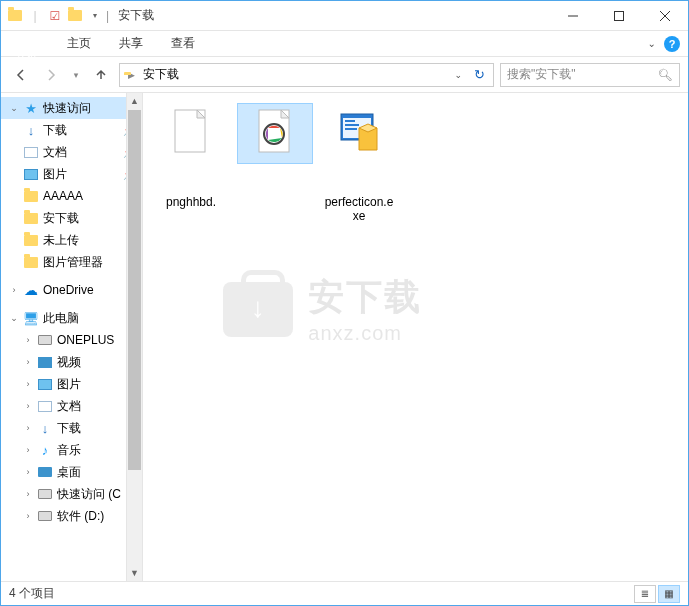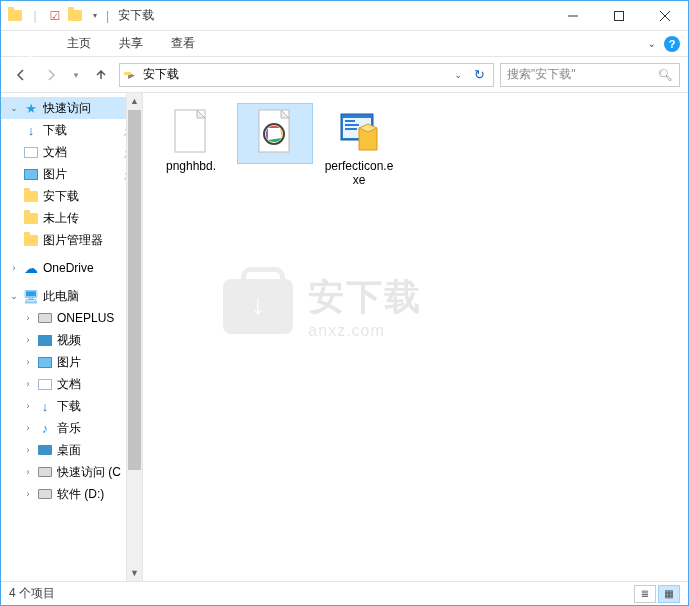--- a/index.html
+++ b/index.html
@@ -41,32 +41,32 @@
 .tree-item .label { white-space: nowrap; overflow: hidden; }
 .tree-item .pin { margin-left: auto; margin-right: 6px; color: #6b6b6b; font-size: 10px; }
 .tree-item.sub { padding-left: 22px; }
 .tree-spacer { height: 6px; }
 .fake-scrollbar { position: absolute; right: 0; top: 0; width: 16px; height: 100%; background: #f0f0f0; border-left: 1px solid #e5e5e5; display:flex; flex-direction:column; }
 .fake-scrollbar .arr { height: 16px; display:flex; align-items:center; justify-content:center; color:#666; font-size:9px; }
 .fake-scrollbar .thumb { background:#c2c2c2; margin:1px; height:360px; }
 
 .content { flex: 1; position: relative; }
 .items { display: flex; padding: 10px; gap: 8px; align-items: flex-start; }
-.fitem { width: 76px; display: flex; flex-direction: column; align-items: center; padding: 4px 2px; border: 1px solid transparent; text-align: center; }
+.fitem { width: 76px; display: flex; flex-direction: column; align-items: center; padding: 4px 2px; border: 1px solid transparent; text-align: center; gap: 36px; }
 .fitem.selected { background: #cce8ff; border: 1px solid #99d1ff; }
 .fitem .icon { width: 48px; height: 48px; display: flex; align-items: center; justify-content: center; margin-bottom: 3px; }
 .fitem .fname { line-height: 14px; word-break: break-all; }
 
 .watermark { position: absolute; top: 180px; left: 80px; opacity: 0.18; pointer-events: none; }
 .wm-bag { width: 70px; height: 55px; background: #999; border-radius: 8px; position: relative; display:inline-block; vertical-align: middle; }
 .wm-bag:before { content:""; position:absolute; top:-12px; left:18px; width:34px; height:18px; border:5px solid #999; border-bottom:none; border-radius: 10px 10px 0 0; }
 .wm-bag:after { content:"↓"; position:absolute; top:10px; left:0; right:0; text-align:center; color:#fff; font-size:28px; font-weight:bold; }
 .wm-text { display:inline-block; vertical-align: middle; margin-left:12px; color:#777; }
 .wm-text .cn { font-size:36px; font-weight:bold; letter-spacing:2px; }
-.wm-text .en { font-size:16px; letter-spacing:1px; }
+.wm-text .en { font-size:20px; letter-spacing:1px; }
 
 .statusbar { height: 24px; border-top: 1px solid #e5e5e5; display: flex; align-items: center; padding: 0 8px; color: #444; }
 .statusbar .views { margin-left: auto; display: flex; gap: 2px; }
 .statusbar .vbtn { width: 22px; height: 18px; border: 1px solid #ccc; display:flex; align-items:center; justify-content:center; font-size:10px; }
 .statusbar .vbtn.active { background: #cce8ff; border-color:#99d1ff; }
 
 
 .folder-ico { width:14px; height:11px; background:#ffd869; border-radius:1px; position:relative; }
 .folder-ico:before { content:""; position:absolute; top:-3px; left:0; width:6px; height:3px; background:#ffd869; border-radius:1px 1px 0 0; }
 .folder-big { width:16px; height:12px; background:#ffd869; border-radius:1px; position:relative; }
@@ -183,20 +183,26 @@
           </span>
         <span class="label">文档</span>
         <span class="pin">📌</span>
       </div>
       <div class="tree-item sub">
         <span class="ticon">
             <span class="img-ico"></span>
           </span>
         <span class="label">图片</span>
         <span class="pin">📌</span>
+      </div>
+      <div class="tree-item sub">
+        <span class="ticon">
+            <span class="folder-ico"></span>
+          </span>
+        <span class="label">AAAAA</span>
       </div>
       <div class="tree-item sub">
         <span class="ticon">
             <span class="folder-ico"></span>
           </span>
         <span class="label">安下载</span>
       </div>
       <div class="tree-item sub">
         <span class="ticon">
             <span class="folder-ico"></span>

